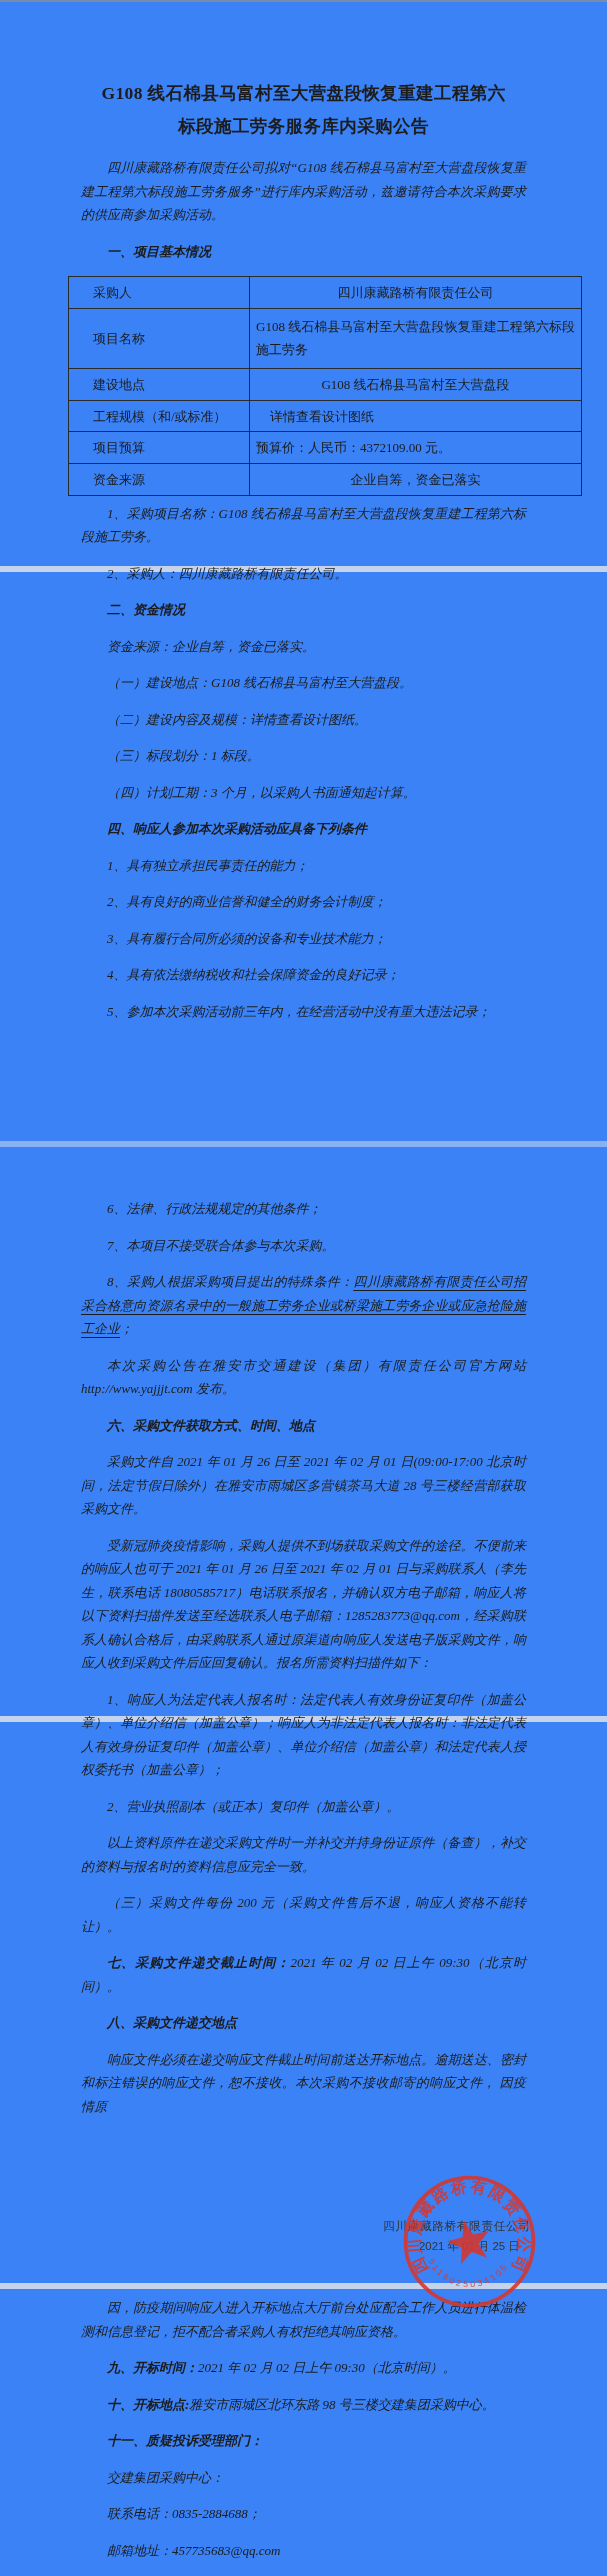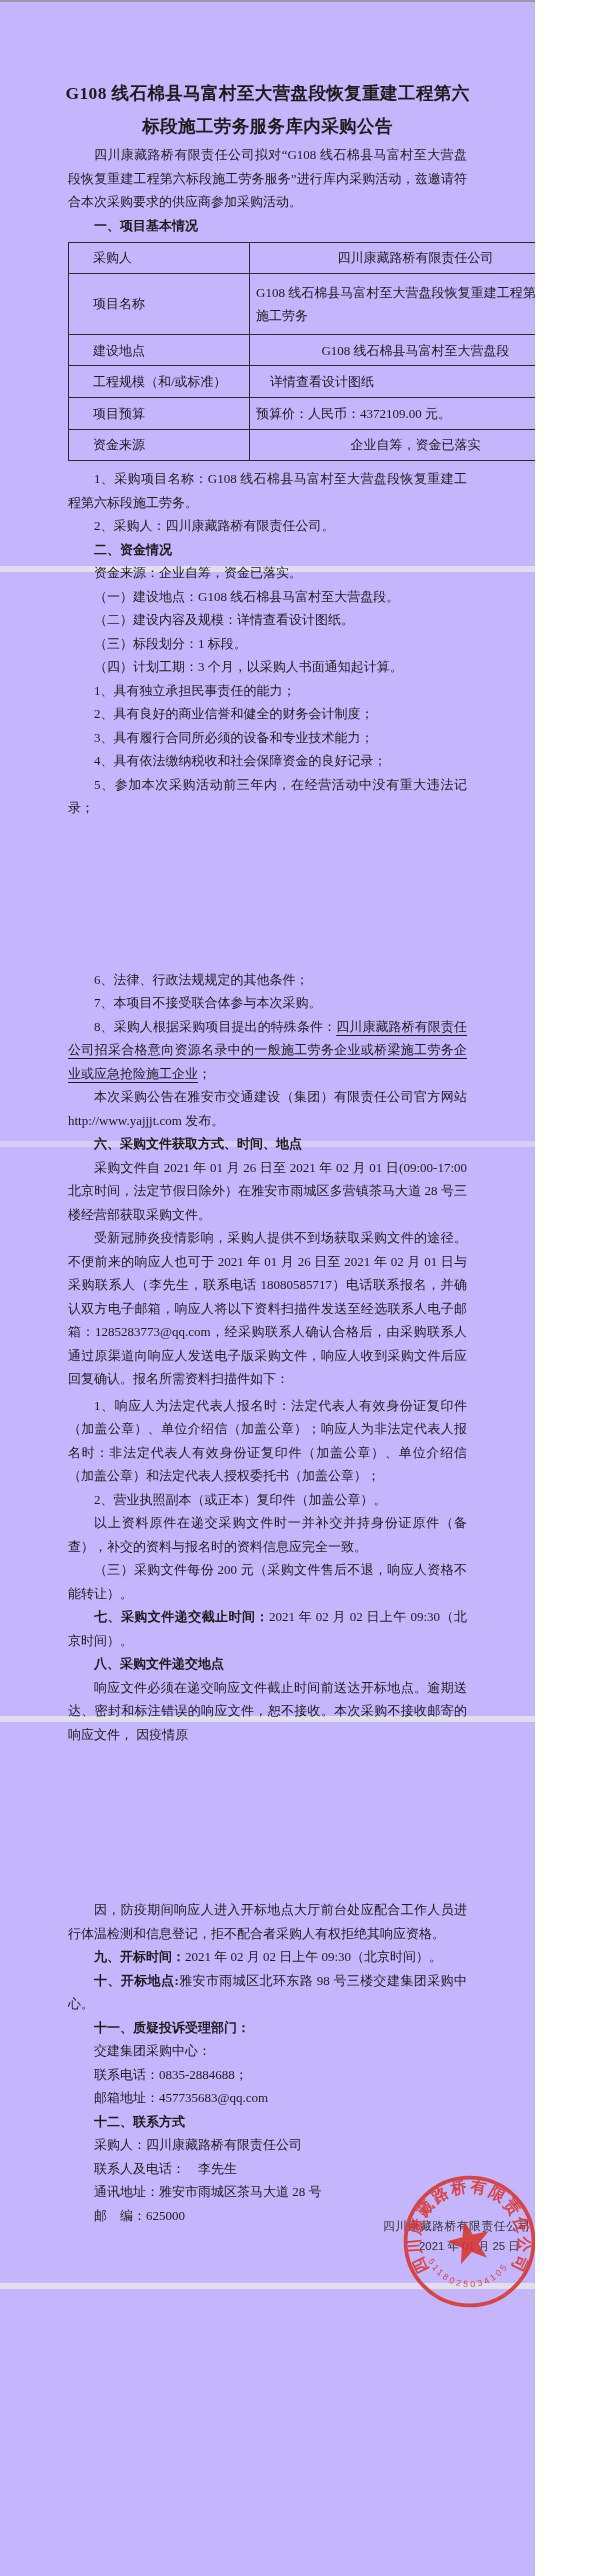--- a/index.html
+++ b/index.html
@@ -1,25 +1,25 @@
 <!DOCTYPE html>
 <html style="font-size:12px"><head>
 <meta charset="utf-8">
 <style>
   html,body{margin:0;padding:0;background:#ffffff;}
-  .page{position:relative;width:535px;height:2576px;background:#c4b5fd;overflow:hidden;
+  .page{position:relative;width:607px;height:2576px;background:#3b82f6;overflow:hidden;
         font-family:"Liberation Serif","DejaVu Serif",serif;color:#1c1c1c;}
   .scan-edge{position:absolute;top:0;left:0;width:607px;height:1.5px;background:#8f8f8f;opacity:.75;}
   .band{position:absolute;left:0;width:607px;height:6px;background:#e9e9e9;opacity:.8;z-index:0;}
   .band.b1{top:566px;} .band.b2{top:1141px;opacity:.45;} .band.b3{top:1716px;} .band.b4{top:2283px;}
 
   .title{position:relative;z-index:1;width:410px;margin:0 auto;padding-top:77px;
          font-size:17.5px;line-height:33px;font-weight:bold;text-align:center;letter-spacing:0.4px;}
   .content{position:relative;z-index:1;padding:0 68px;font-size:13px;line-height:23.5px;text-align:justify;}
-  .content p{margin:0;text-indent:2em;}
+  .content p{margin:13px;text-indent:2em;font-style:italic;}
   .content p.h{font-weight:bold;}
   .content p.after-table{margin-top:6px;}
   .content p.mt{margin-top:3px;}
   .content .b{font-weight:bold;}
   .content .u{text-decoration:underline;text-underline-offset:3.8px;}
   .content p.phones{text-indent:7em;}
   .spacer1{height:148px;} .spacer2{height:152px;}
 
   table.info{border-collapse:collapse;width:469px;margin:4.6px 0 0 0;table-layout:fixed;}
   table.info td{border:1.2px solid #2a2a2a;font-size:13px;line-height:23px;padding:3.8px 6px;vertical-align:middle;}
@@ -84,20 +84,21 @@
     <p>2、采购人：四川康藏路桥有限责任公司。</p>
 
     <p class="h">二、资金情况</p>
     <p>资金来源：企业自筹，资金已落实。</p>
 
     <p>（一）建设地点：G108 线石棉县马富村至大营盘段。</p>
     <p>（二）建设内容及规模：详情查看设计图纸。</p>
     <p>（三）标段划分：1 标段。</p>
     <p>（四）计划工期：3 个月，以采购人书面通知起计算。</p>
 
+    <p class="h">四、响应人参加本次采购活动应具备下列条件</p>
     <p>1、具有独立承担民事责任的能力；</p>
     <p>2、具有良好的商业信誉和健全的财务会计制度；</p>
     <p>3、具有履行合同所必须的设备和专业技术能力；</p>
     <p>4、具有依法缴纳税收和社会保障资金的良好记录；</p>
     <p>5、参加本次采购活动前三年内，在经营活动中没有重大违法记录；</p>
 
     <div class="spacer1"></div>
 
     <p>6、法律、行政法规规定的其他条件；</p>
     <p>7、本项目不接受联合体参与本次采购。</p>

